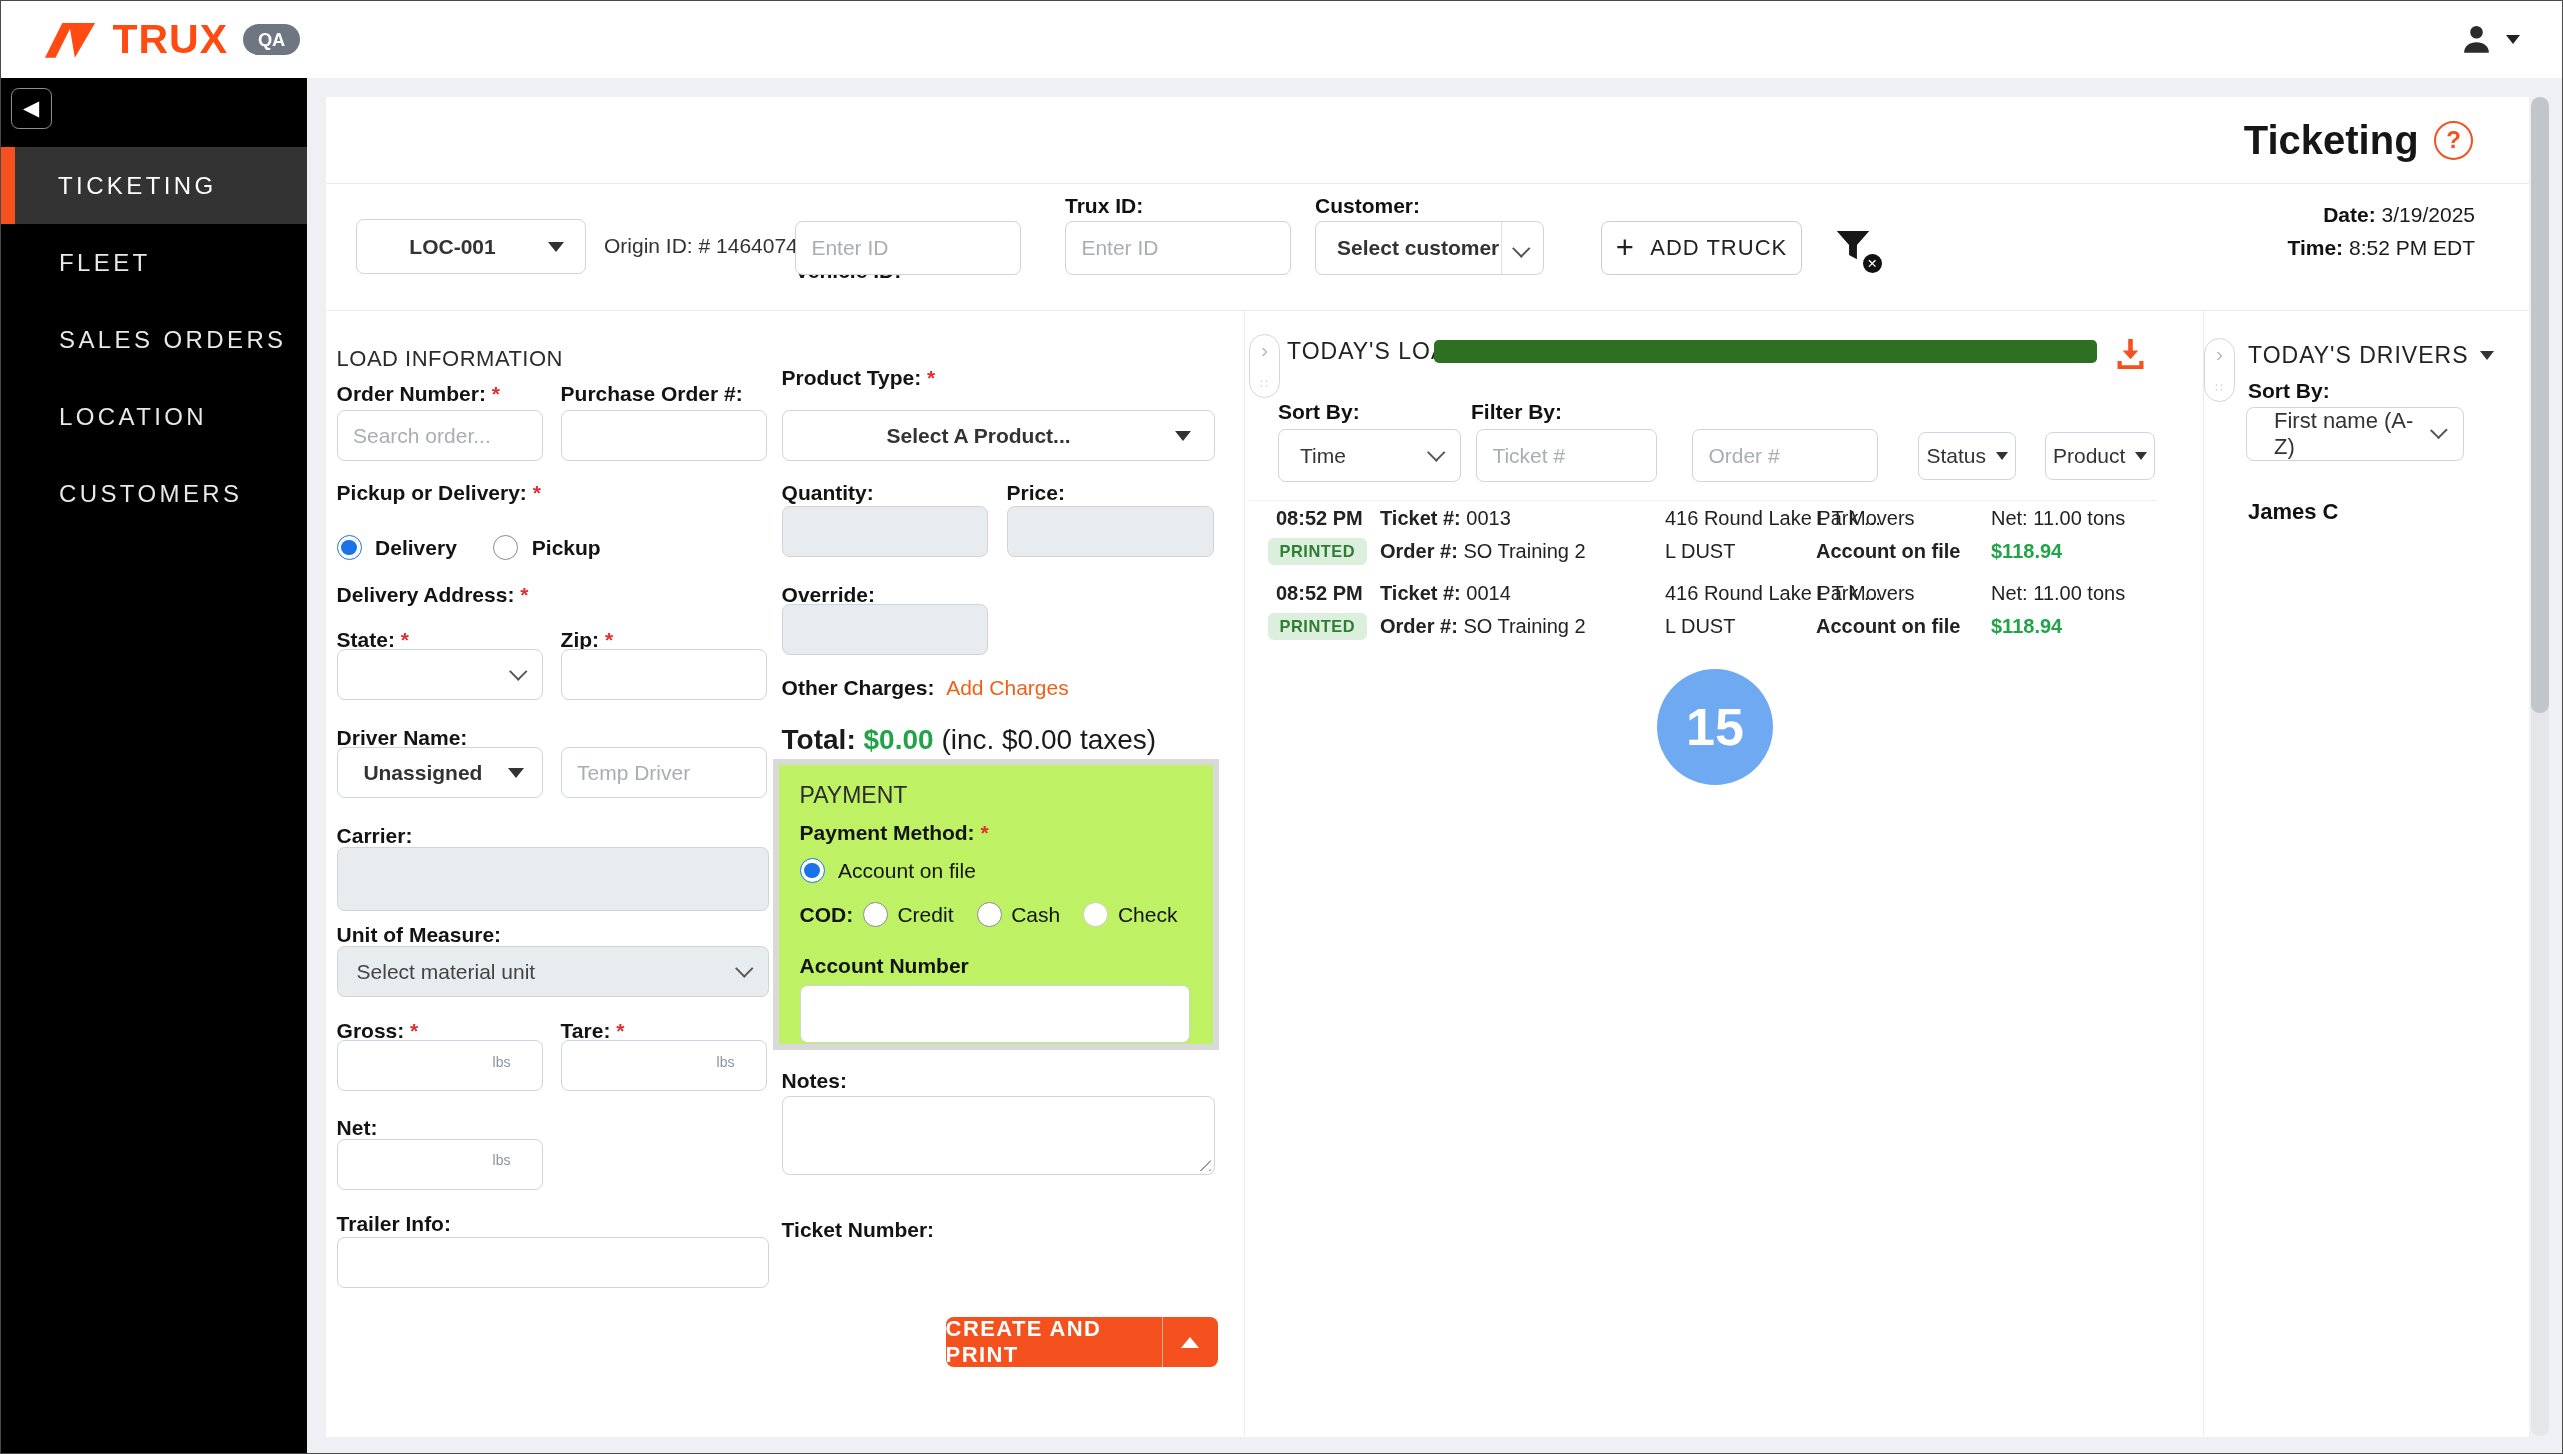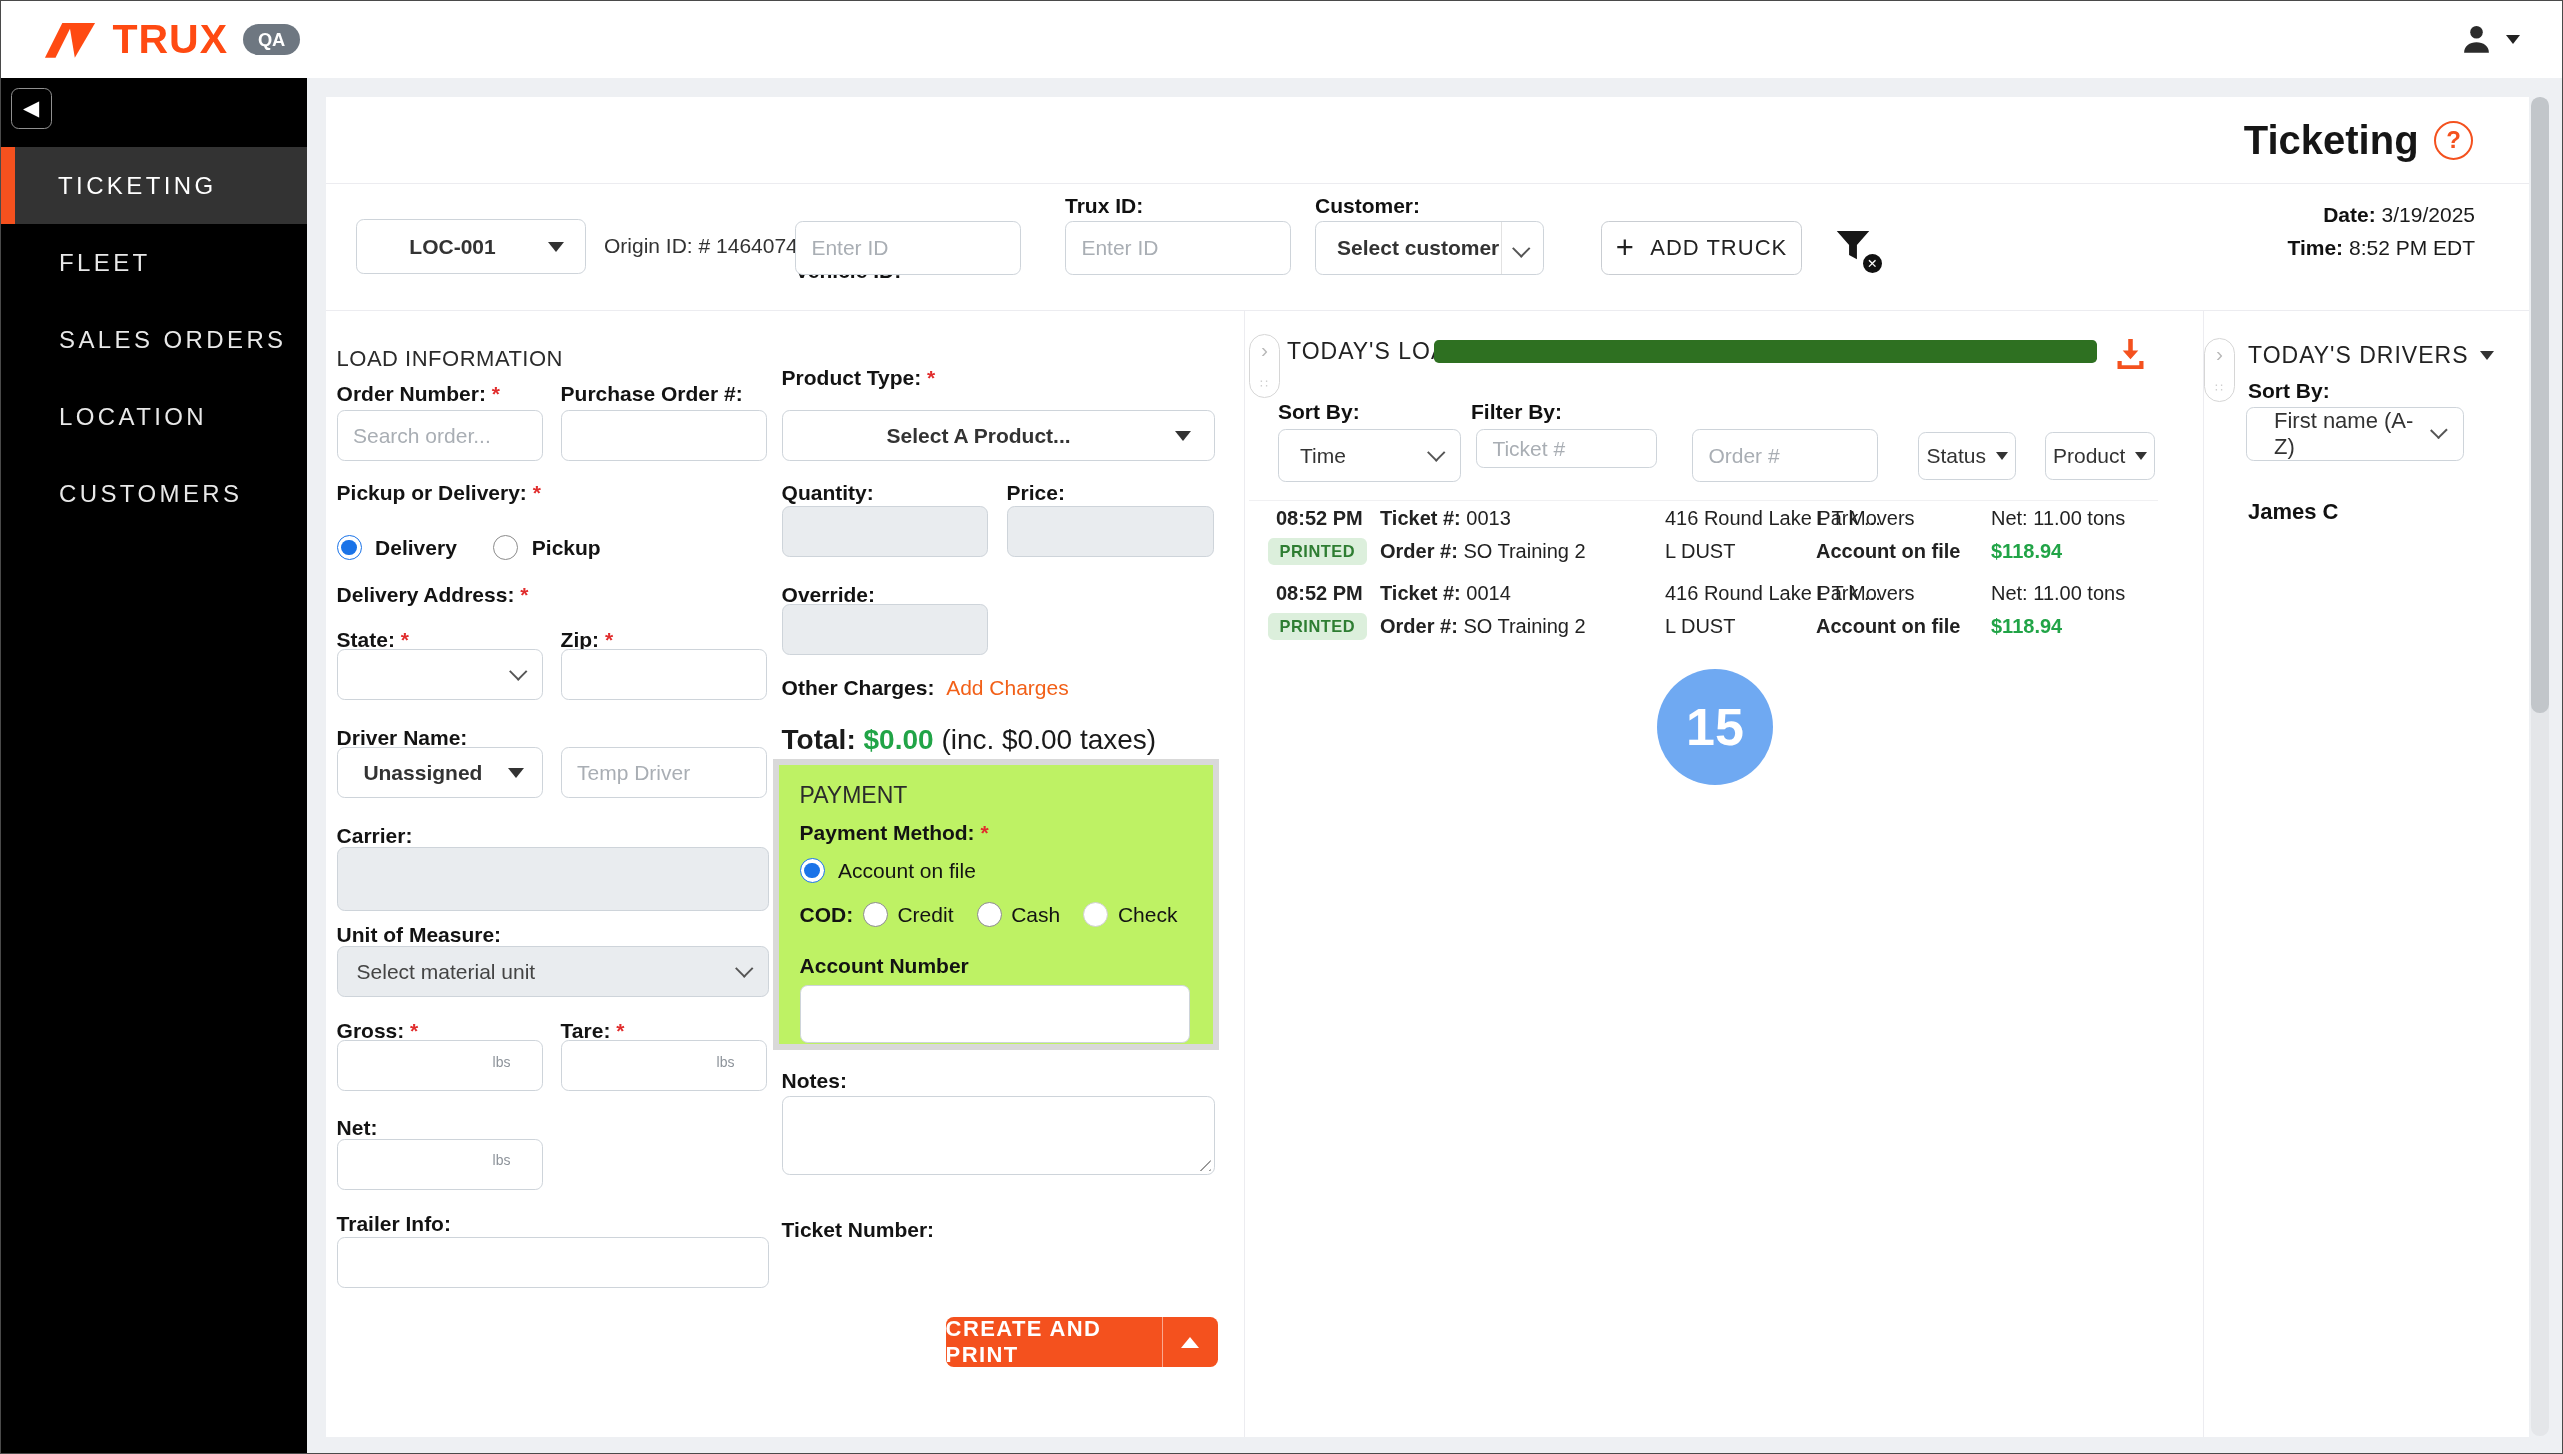--- a/index.html
+++ b/index.html
@@ -315,21 +315,21 @@
           <path fill="#f4511e" d="M4 16.6h2.6v2.6h10.8v-2.6H20V21.6H4z"></path>
         </svg>
 
         <span class="flt-lbl" style="left:33px;top:89px;">Sort By:</span>
         <span class="flt-lbl" style="left:226px;top:89px;">Filter By:</span>
 
         <div class="select" style="left:33px;top:118px;width:183px;height:53px;padding-left:21px;position:absolute;">
           <span>Time</span>
           <span class="chev" style="margin-left:auto;margin-right:17.4px;"></span>
         </div>
-        <input class="inp" style="left: 231px; top: 118px; width: 181px; height: 39px;" placeholder="Ticket #">
+        <input class="inp" style="left: 231px; top: 118px; width: 181px; height: 53px;" placeholder="Ticket #">
         <input class="inp" style="left: 447px; top: 118px; width: 186px; height: 53px;" placeholder="Order #">
         <button class="btn" style="left:673px;top:121px;width:98px;height:48px;">
           <span>Status</span>
           <span class="scaret" style="border-left-width:6.8px;border-right-width:6.8px;border-top-width:8.7px;"></span>
         </button>
         <button class="btn" style="left:800px;top:121px;width:110px;height:48px;">
           <span>Product</span>
           <span class="scaret" style="border-left-width:6.8px;border-right-width:6.8px;border-top-width:8.7px;"></span>
         </button>
 

